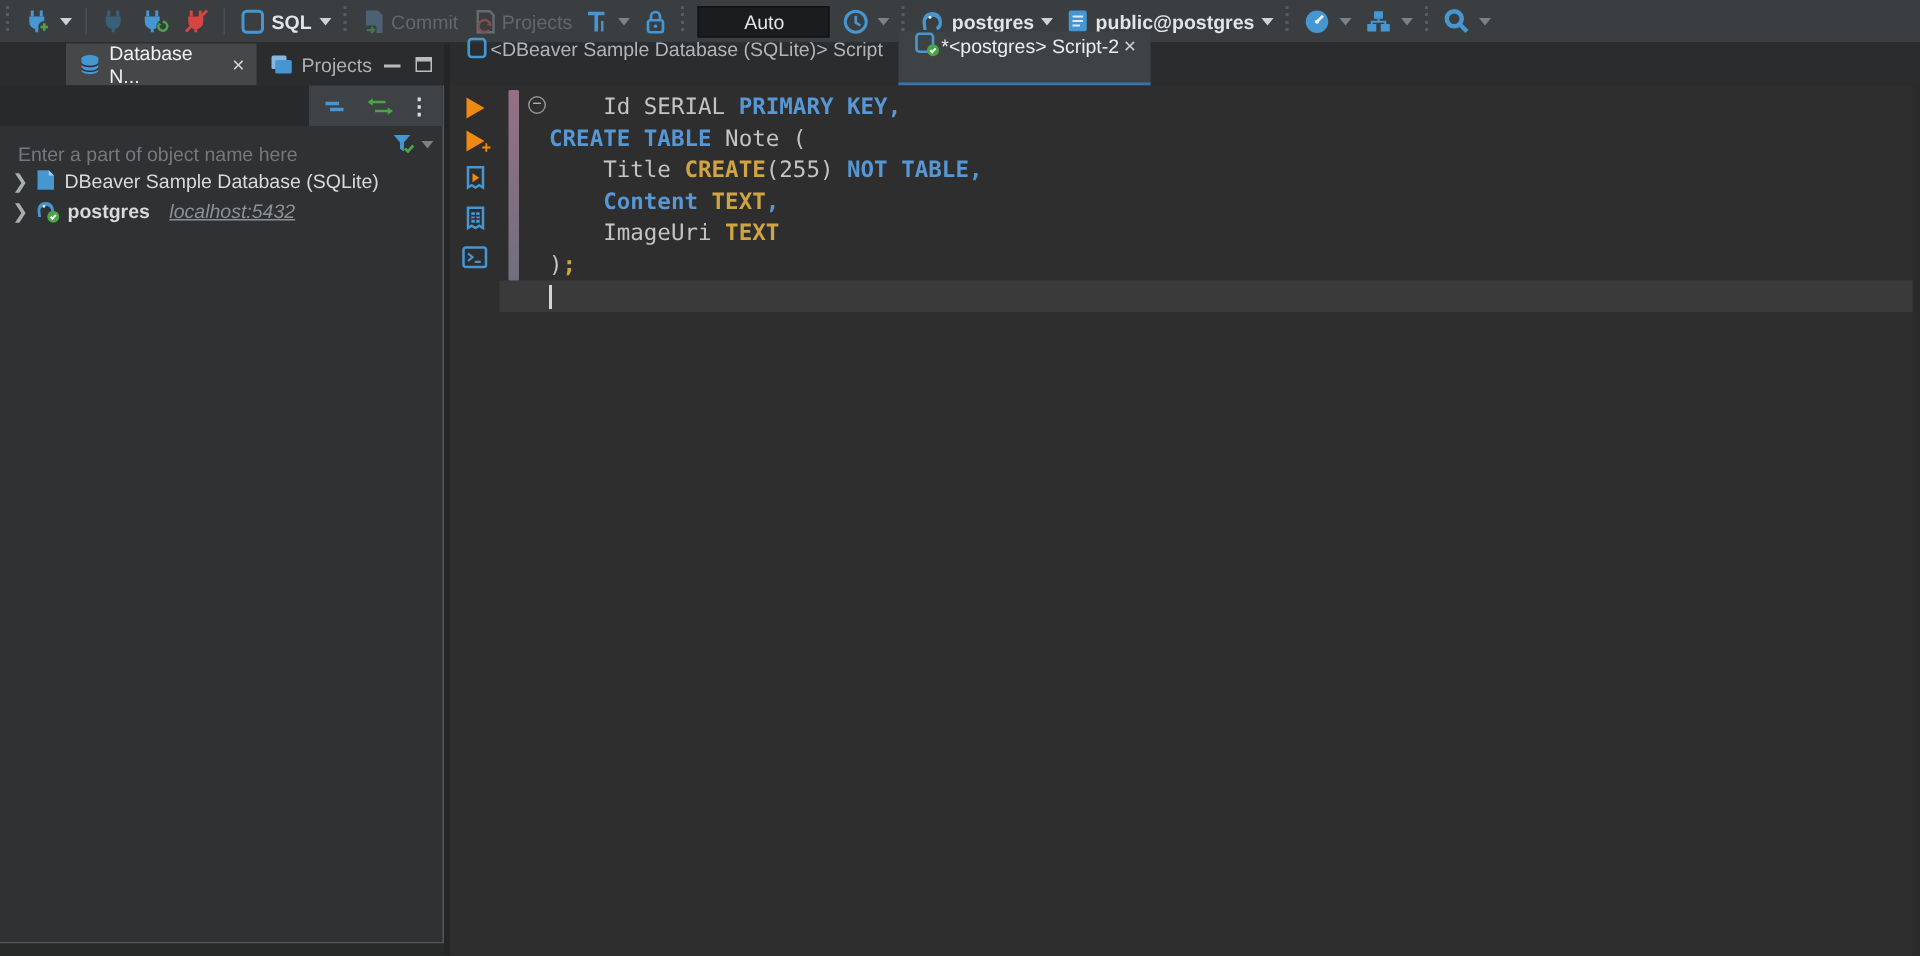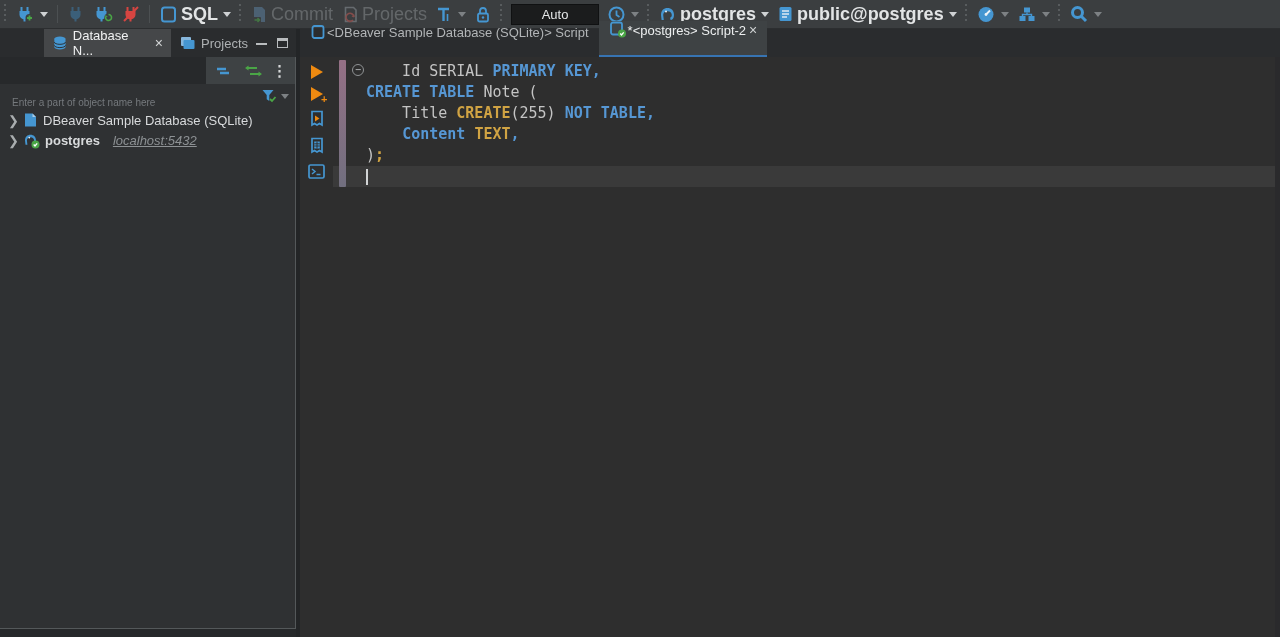--- a/index.html
+++ b/index.html
@@ -9,21 +9,21 @@
 
   
   .toolbar { height:29px; background:#3b3e40; border-bottom:1px solid #2c2e30;
              display:flex; align-items:center; flex:0 0 auto; }
   .grip { width:7px; height:20px; margin:0 2px;
           background-image:repeating-linear-gradient(#585c5e 0 2px, transparent 2px 5px);
           background-size:2px 100%; background-repeat:no-repeat; background-position:2px 0; }
   .tsep { width:1px; height:18px; background:#4c5052; margin:0 5px; }
   .tbtn { display:flex; align-items:center; gap:3px; padding:0 4px; height:24px; }
   .tbtn svg { display:block; }
-  .tlabel { color:#e2e4e5; font-size:18px; font-weight:bold; }
+  .tlabel { color:#e2e4e5; font-size:13px; font-weight:bold; }
   .tlabel.dim { color:#85898c; font-weight:normal; }
   .dd { width:0; height:0; border-left:4px solid transparent; border-right:4px solid transparent;
         border-top:5px solid #cfd2d4; margin-left:2px; }
   .dd.dim { border-top-color:#7d8184; }
   .auto-combo { width:88px; height:21px; background:#1b1c1d; border:1px solid #101112;
                 color:#e3e5e6; font-size:13px; display:flex; align-items:center; justify-content:center;
                 margin:0 4px; }
   .disabled { opacity:.55; }
 
   
@@ -39,21 +39,21 @@
   .win-btns { margin-left:auto; display:flex; align-items:center; gap:10px; padding-right:8px; }
   .min-glyph { width:11px; height:3px; border-bottom:2px solid #b9bcbe; }
   .max-glyph { width:11px; height:10px; border:1px solid #b9bcbe; border-top:3px solid #b9bcbe; }
 
   .side-body { flex:1; border-right:1px solid #54585a; border-bottom:1px solid #54585a;
                background:#2f3133; display:flex; flex-direction:column; }
   .side-toolbar { height:27px; background:#27292b; display:flex; justify-content:flex-end; flex:0 0 auto; }
   .side-toolbar-group { background:#3e4244; display:flex; align-items:center; gap:10px; padding:0 8px; }
   .kebab { color:#d7d9da; font-size:15px; font-weight:bold; letter-spacing:0; }
   .filter-row { height:24px; display:flex; align-items:center; padding:0 6px 0 12px; flex:0 0 auto; }
-  .filter-input { flex:1; background:transparent; border:none; outline:none; color:#84cc16; font-size:10px;margin-top:12px; }
+  .filter-input { flex:1; background:transparent; border:none; outline:none; color:#84cc16; font-size:13px;margin-top:12px; }
   .filter-input::placeholder { color:#75797d; }
   .filter-icons { display:flex; align-items:center; gap:2px; }
   .tree { flex:1; padding-top:2px; }
   .tree-row { height:20px; display:flex; align-items:center; gap:5px; padding-left:8px; font-size:13px; color:#d3d6d8; }
   .chev { color:#a9adaf; font-size:13px; width:10px; text-align:center; }
   .tree-label { color:#d8dadc; }
   .tree-label.bold { font-weight:bold; }
   .tree-detail { color:#8d9194; font-style:italic; margin-left:8px;text-decoration:underline; }
   .sidebar-foot { height:8px; background:#26282a; flex:0 0 auto; }
 
@@ -378,20 +378,21 @@
         </div>
 
         <div class="code-region">
           <div class="change-bar2"></div>
           <div class="fold-marker">−</div>
           <div class="code-lines" id="code-lines">
               <div class="code-line"><span class="tok-plain">    Id SERIAL </span><span class="tok-keyword">PRIMARY KEY,</span></div>
               <div class="code-line"><span class="tok-keyword">CREATE TABLE</span><span class="tok-plain"> Note (</span></div>
               <div class="code-line"><span class="tok-plain">    Title </span><span class="tok-type">CREATE</span><span class="tok-plain">(255) </span><span class="tok-keyword">NOT TABLE,</span></div>
               <div class="code-line"><span class="tok-plain">    </span><span class="tok-keyword">Content</span><span class="tok-plain"> </span><span class="tok-type">TEXT</span><span class="tok-keyword">,</span></div>
+              <div class="code-line"><span class="tok-plain">    ImageUri </span><span class="tok-type">TEXT</span></div>
               <div class="code-line"><span class="tok-plain">)</span><span class="tok-delimiter">;</span></div>
               <div class="code-line current"><span class="cursor"></span></div>
             </div>
           <div class="ed-scrollbar"></div>
         </div>
       </div>
     </div>
   </div>
 </div>
 

